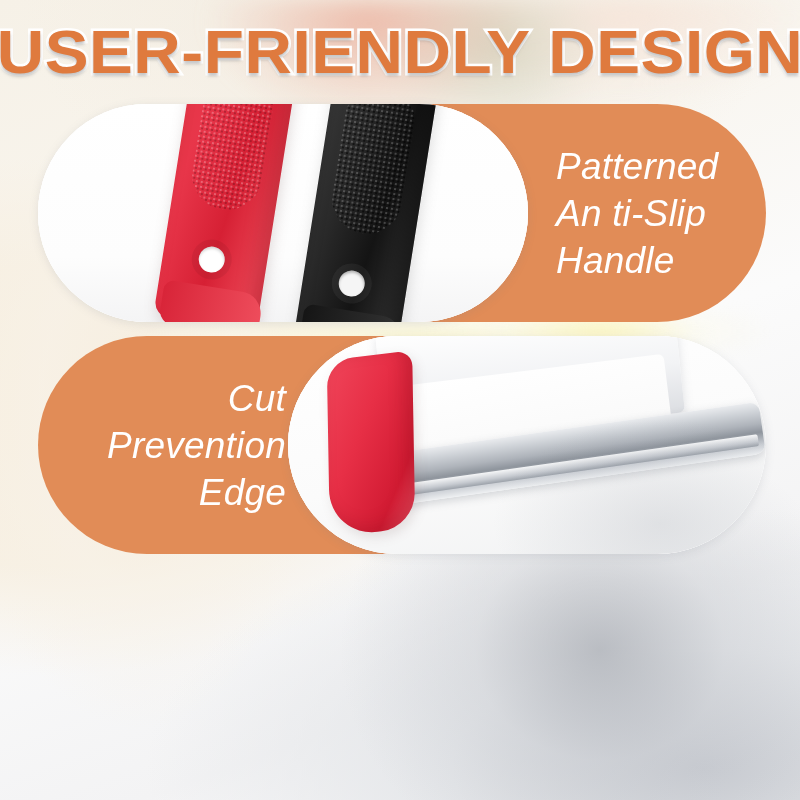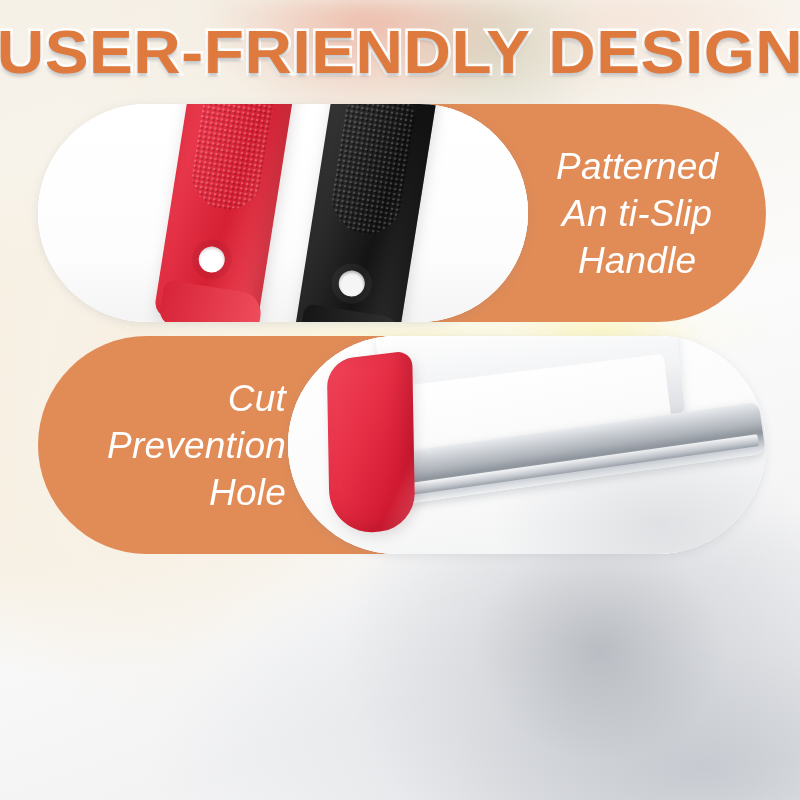--- a/index.html
+++ b/index.html
@@ -125,21 +125,21 @@
     line-height: 47px;
     font-style: italic;
     font-weight: 500;
     letter-spacing: 0.2px;
     white-space: pre-line;
   }
 
   
   #row-1 .photo  { left: 0;    width: 490px; z-index: 2; }
   #row-1 .panel  { left: 218px; width: 510px; z-index: 1; }
-  #row-1 .panel-text { left: 300px; text-align: center; }
+  #row-1 .panel-text { left: 300px; text-align: left; }
 
   
   #row-2 .panel  { left: 0;    width: 520px; z-index: 1; }
   #row-2 .photo  { left: 250px; width: 478px; z-index: 2; }
   #row-2 .panel-text { left: 8px; width: 240px; text-align: right; }
 
   
   #row-3 .photo  { left: 0;    width: 495px; z-index: 2; }
   #row-3 .panel  { left: 218px; width: 510px; z-index: 1; }
   #row-3 .panel-text { left: 302px; text-align: left; }
@@ -352,21 +352,21 @@
       <div class="panel-text">Patterned
 An ti-Slip
 Handle</div>
     </div>
   </div>
 
   <div class="row" id="row-2">
     <div class="panel">
       <div class="panel-text">Cut
 Prevention
-Hole</div>
+Edge</div>
     </div>
     <div class="photo">
       <div class="photo-inner">
         <div class="p2-bg"></div>
         <div class="p2-blade-top"></div>
         <div class="p2-white-body"></div>
         <div class="p2-blade-main"></div>
         <div class="p2-blade-edge"></div>
         <div class="p2-darkchip"></div>
         <div class="p2-red-guard"></div>

